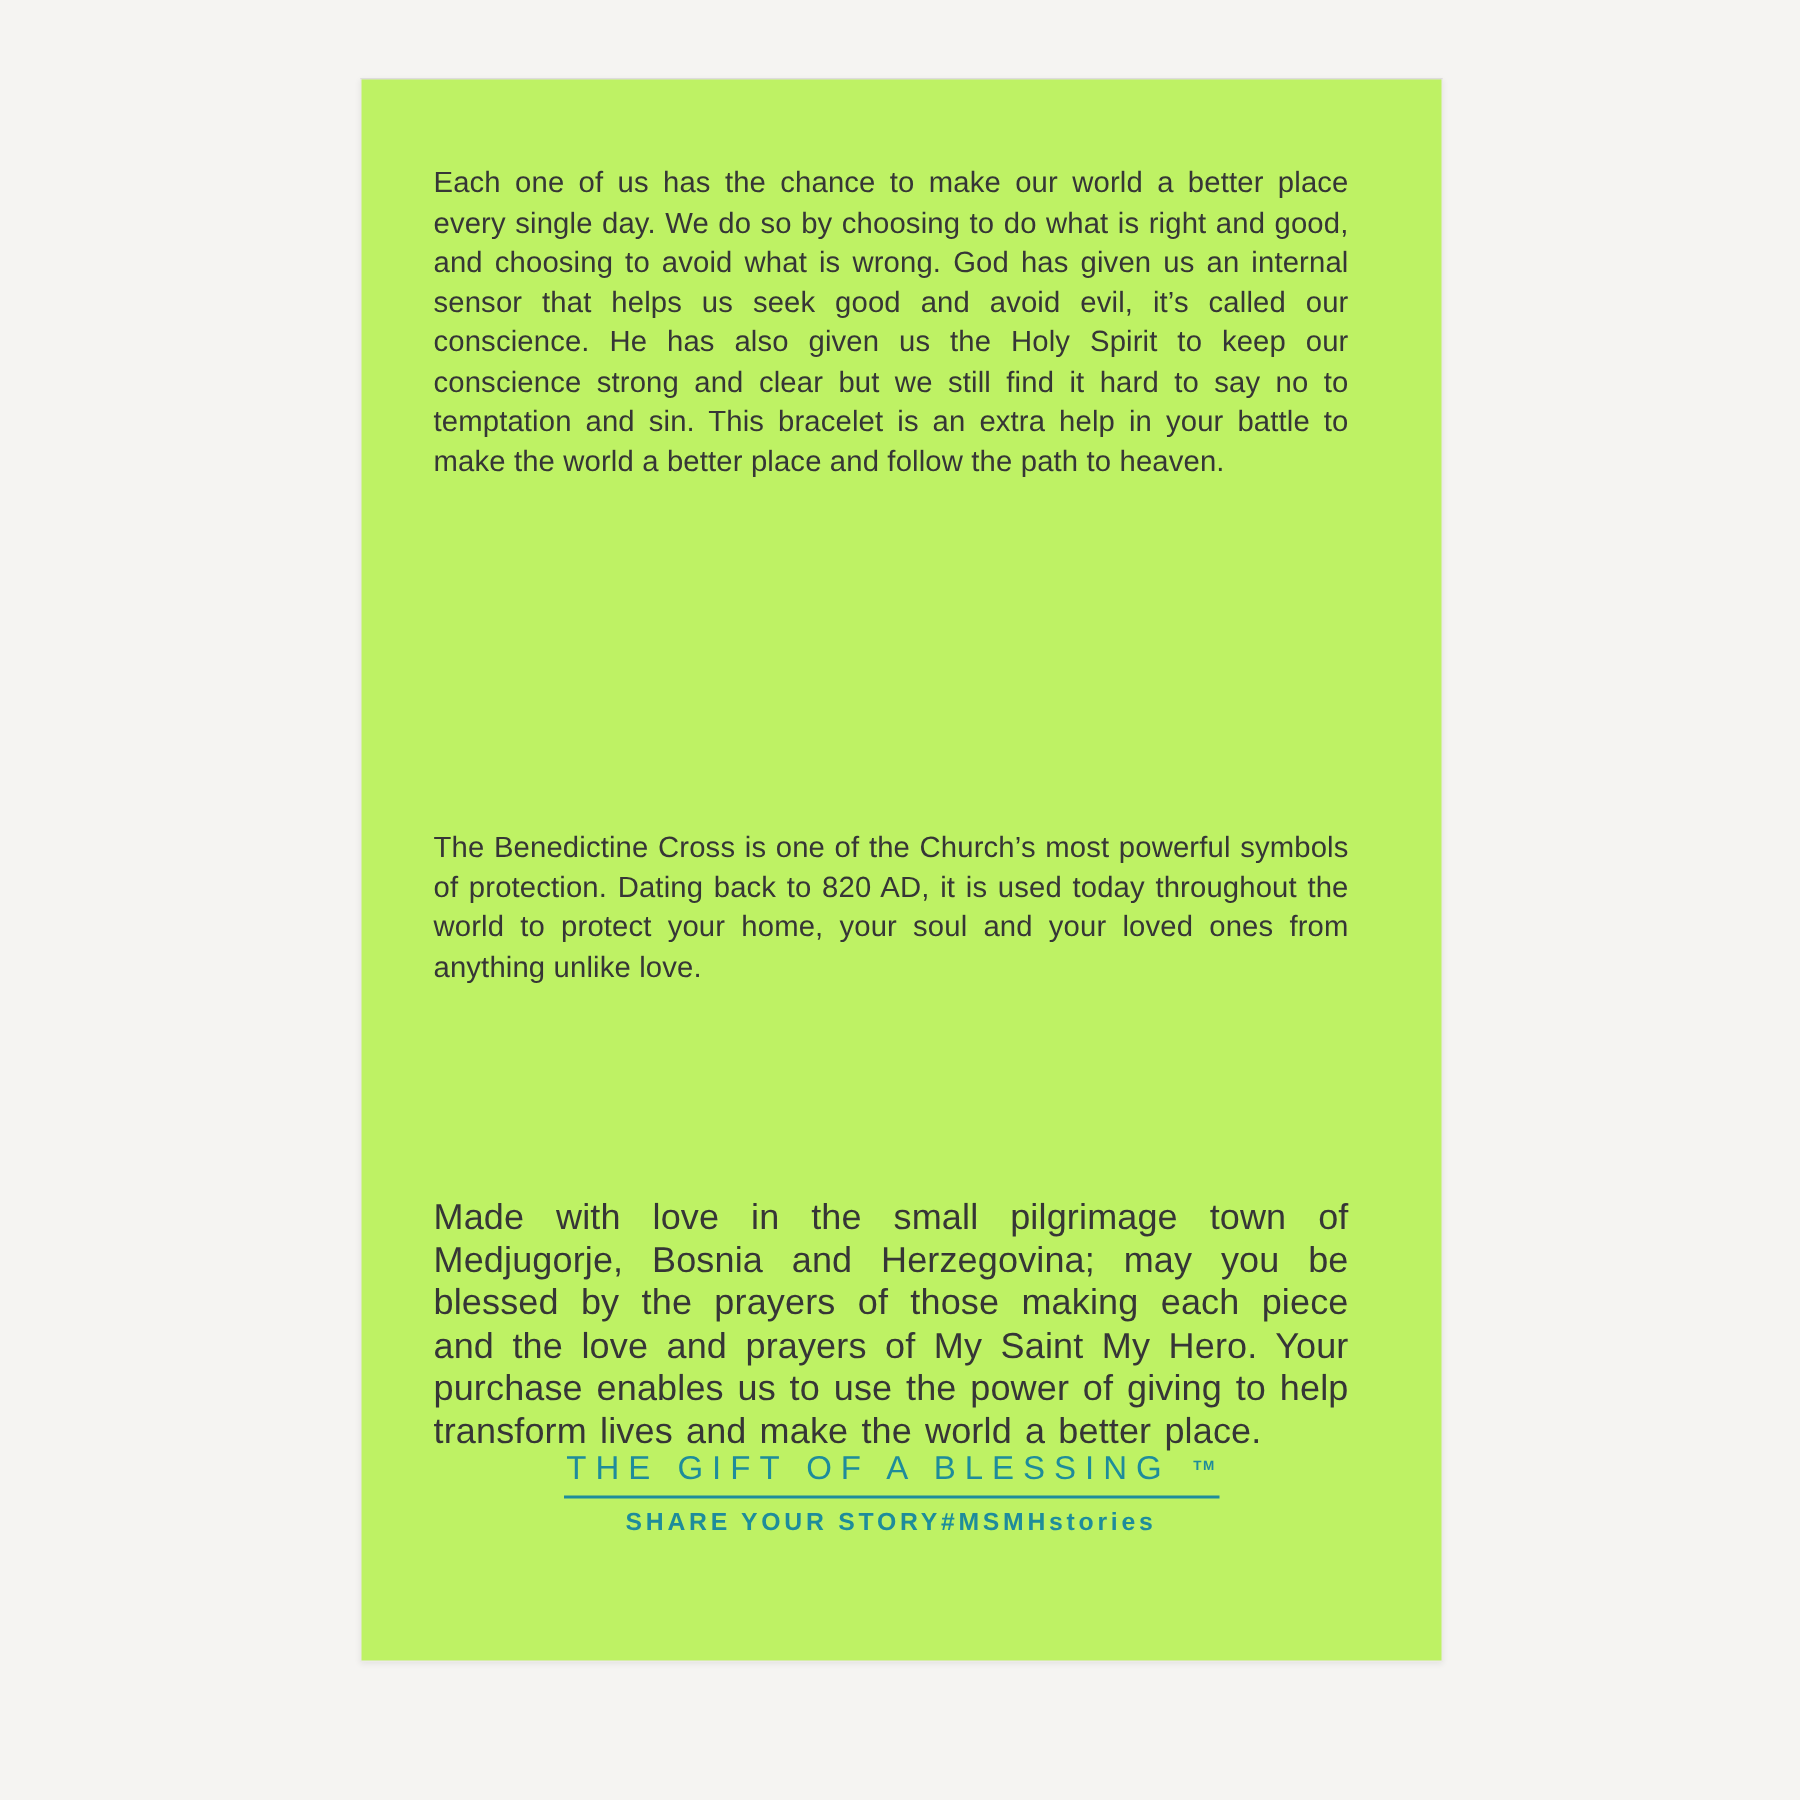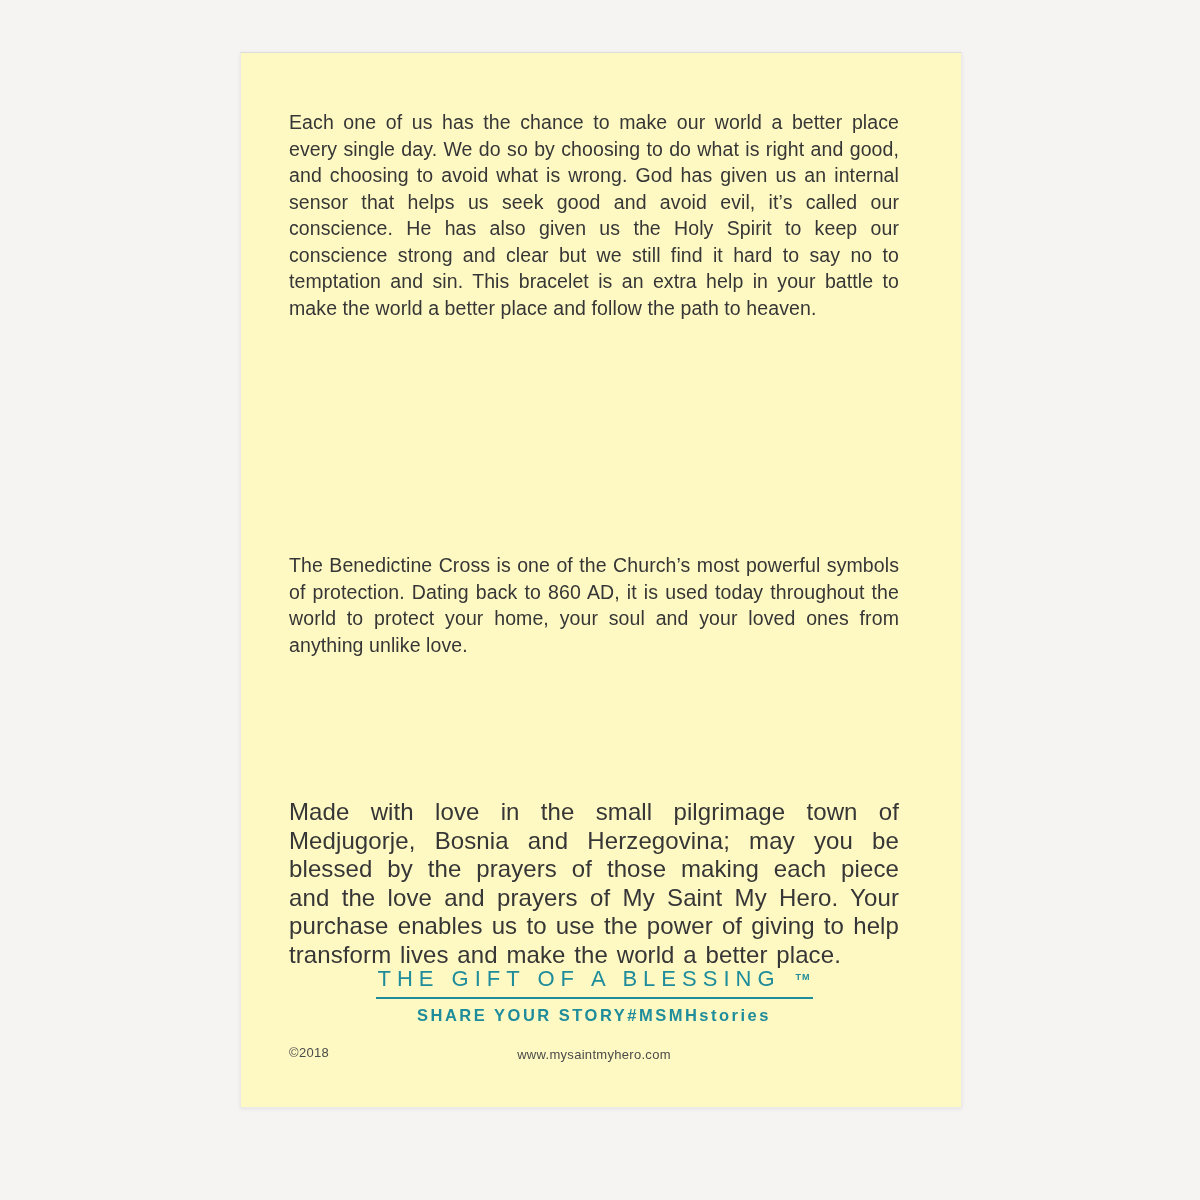--- a/index.html
+++ b/index.html
@@ -12,21 +12,21 @@
     background: #f5f4f2;
     position: relative;
     overflow: hidden;
   }
   .card {
     position: absolute;
     left: 240px;
     top: 52px;
     width: 722px;
     height: 1056px;
-    background: #fef9c3;
+    background: #bef264;
     border: 1px solid #eceae8;
     border-top: 1px solid #dddcda;
     box-shadow: 0 1px 4px rgba(0,0,0,0.07);
   }
   .body-text {
     position: absolute;
     left: 48px;
     right: 62px;
     color: #363636;
     font-size: 19.5px;
@@ -101,31 +101,27 @@
     letter-spacing: 0.3px;
   }
 </style>
 </head>
 <body>
 
 <div class="card">
 
   <p class="body-text p1">Each one of us has the chance to make our world a better place every single day. We do so by choosing to do what is right and good, and choosing to avoid what is wrong.  God has given us an internal sensor that helps us seek good and avoid evil, it’s called our conscience.  He has also given us the Holy Spirit to keep our conscience strong and clear but we still find it hard to say no to temptation and sin. This bracelet is an extra help in your battle to make the world a better place and follow the path to heaven.</p>
 
-  <p class="body-text p2">The Benedictine Cross is one of the Church’s most powerful symbols of protection. Dating back to 860 AD, it is used today throughout the world to protect your home, your soul and your loved ones from anything unlike love.</p>
+  <p class="body-text p2">The Benedictine Cross is one of the Church’s most powerful symbols of protection. Dating back to 820 AD, it is used today throughout the world to protect your home, your soul and your loved ones from anything unlike love.</p>
 
   <p class="body-text p3">Made with love in the small pilgrimage town of Medjugorje, Bosnia and Herzegovina; may you be blessed by the prayers of those making each piece and the love and prayers of My Saint My Hero. Your purchase enables us to use the power of giving to help transform lives and make the world a better place.</p>
 
   <div class="blessing">
     <div class="blessing-title-wrap">
       <span class="blessing-title">THE GIFT OF A BLESSING</span><span class="tm">TM</span>
     </div>
     <div class="blessing-tagline">
       <span>SHARE YOUR STORY</span><span class="hashtag">#MSMHstories</span>
     </div>
   </div>
 
-  <div class="footer">
-    <span class="copyright">©2018</span>
-    <span class="website">www.mysaintmyhero.com</span>
-  </div>
 
 </div>
 
 </body></html>

